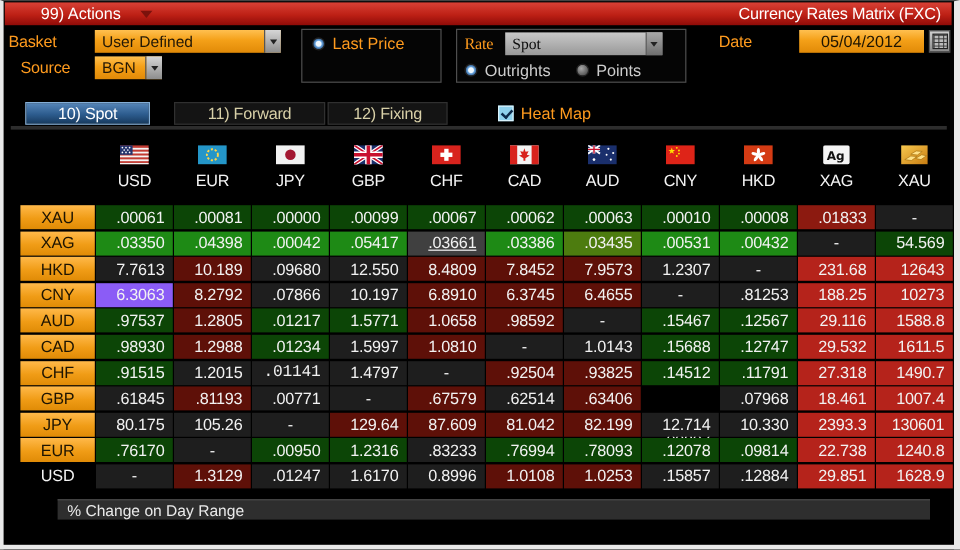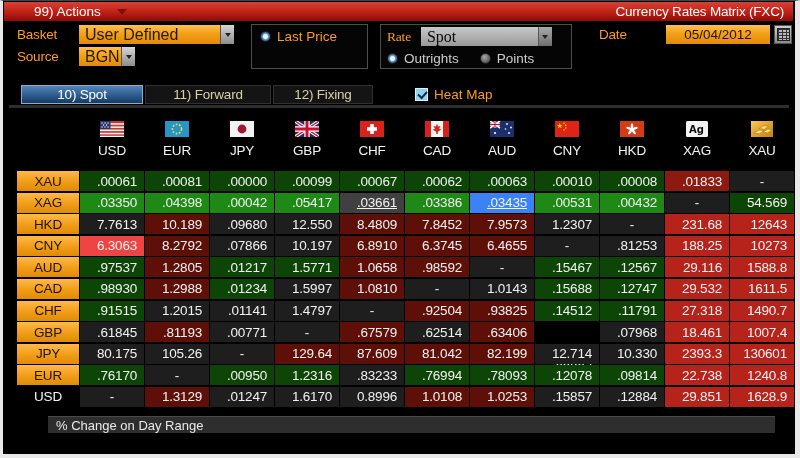--- a/index.html
+++ b/index.html
@@ -11,21 +11,21 @@
   
   .titlebar{position:absolute;top:1px;left:1px;right:2px;height:19px;
     background:linear-gradient(180deg,#d84136 0%,#bd2015 55%,#8f0b08 100%);color:#fff;font-size:13.5px;}
   .actions{position:absolute;left:30px;top:0;height:19px;display:flex;align-items:center;gap:16px;cursor:pointer;}
   .actions .tri{width:0;height:0;border-left:5px solid transparent;border-right:5px solid transparent;border-top:6px solid #7c120c;}
   .tb-title{position:absolute;right:9px;top:0;height:19px;display:flex;align-items:center;letter-spacing:-0.2px;}
 
   
   .olbl{position:absolute;color:#ff9b1e;font-size:13.5px;letter-spacing:-0.2px;}
   .dd{position:absolute;height:19px;box-sizing:border-box;background:linear-gradient(180deg,#ffc050,#f4a018 45%,#e18a07);
-    color:#231806;font-size:16px;display:flex;align-items:center;padding-left:6px;cursor:pointer;}
+    color:#231806;font-size:13px;display:flex;align-items:center;padding-left:6px;cursor:pointer;}
   .dd .ddv{white-space:nowrap;overflow:hidden;}
   .arrow{position:absolute;right:0;top:0;bottom:0;width:13px;background:linear-gradient(180deg,#d6d6d6,#8d8d8d);
     border-left:1px solid #555;display:flex;align-items:center;justify-content:center;}
   .arrow i{width:0;height:0;border-left:3.5px solid transparent;border-right:3.5px solid transparent;border-top:4.5px solid #222;}
   .dd.gray{background:linear-gradient(180deg,#c9c9c9,#989898);color:#0b0b0b;}
   .arrow.gray2{background:linear-gradient(180deg,#a9a9a9,#6f6f6f);}
 
   .group{position:absolute;border:1px solid #4e4e4e;box-sizing:border-box;background:#050505;}
   .opt{display:flex;align-items:center;gap:6px;font-size:13.5px;white-space:nowrap;cursor:pointer;}
   .opt.orange{color:#ff9b1e;}
@@ -42,21 +42,21 @@
   .calbtn{position:absolute;width:18px;height:19px;background:linear-gradient(180deg,#cfcfcf,#8a8a8a);
     border:1px solid #555;box-sizing:border-box;display:flex;align-items:center;justify-content:center;cursor:pointer;}
   .calicon{width:11px;height:11px;background-color:#bbb;border:1px solid #222;
     background-image:linear-gradient(#333 1px,transparent 1px),linear-gradient(90deg,#333 1px,transparent 1px);
     background-size:100% 3px,4px 100%;}
 
   
   .tab{position:absolute;top:84px;height:19px;font-size:13.5px;display:flex;align-items:center;justify-content:center;
     box-sizing:border-box;background:#141414;color:#d8d0a8;border:1px solid #303030;cursor:pointer;letter-spacing:-0.2px;}
   .tab.sel{background:linear-gradient(180deg,#5585b8,#2d5c8e 55%,#173a5e);border:1px solid #84aed6;color:#fff;}
-  .tab0{left:18px;width:122px;}
+  .tab0{left:18px;width:104px;}
   .tab1{left:142px;width:126px;}
   .tab2{left:270px;width:100px;}
   .panel-top{position:absolute;left:6px;right:6px;top:104px;height:3px;background:#2d2d2d;}
 
   .hm{position:absolute;left:412px;top:86px;display:flex;align-items:center;gap:6px;cursor:pointer;}
   .cb{width:13px;height:13px;background:#8fd2ee;border:1px solid #d9f2fc;position:relative;box-sizing:border-box;}
   .cb.sel::after{content:'';position:absolute;left:1.5px;top:2px;width:7px;height:4px;
     border-left:2.5px solid #0c2b4c;border-bottom:2.5px solid #0c2b4c;transform:rotate(-48deg);}
   .hml{color:#ff9b1e;font-size:13.5px;}
 
@@ -89,21 +89,21 @@
   <div class="app">
 
     <div class="titlebar">
       <div class="actions">
         <span>99) Actions</span>
         <span class="tri"></span>
       </div>
       <div class="tb-title">Currency Rates Matrix (FXC)</div>
     </div>
 
-    <span class="olbl" style="left:14px;top:26px">Basket</span>
+    <span class="olbl" style="left:4px;top:26px">Basket</span>
     <div class="dd" style="left:76px;top:24px;width:155px;padding-right:14px">
       <span class="ddv">User Defined</span>
       <span class="arrow">
           <i></i>
         </span>
     </div>
 
     <span class="olbl" style="left:14px;top:48px">Source</span>
     <div class="dd" style="left:76px;top:46px;width:56px;padding-right:14px">
       <span class="ddv">BGN</span>
@@ -331,39 +331,39 @@
         <div class="cell" style="background: rgb(12, 69, 6);">.00008</div>
         <div class="cell" style="background: rgb(140, 26, 16);">.01833</div>
         <div class="cell dash" style="background: rgb(30, 30, 30);">-</div>
         <div class="rowlbl">XAG</div>
         <div class="cell" style="background: rgb(30, 138, 21);">.03350</div>
         <div class="cell" style="background: rgb(30, 138, 21);">.04398</div>
         <div class="cell" style="background: rgb(30, 138, 21);">.00042</div>
         <div class="cell" style="background: rgb(30, 138, 21);">.05417</div>
         <div class="cell" style="background: #404040; text-decoration: underline;">.03661</div>
         <div class="cell" style="background: rgb(30, 138, 21);">.03386</div>
-        <div class="cell" style="background: #3b82f6; text-decoration: underline;">.03435</div>
+        <div class="cell" style="background: #4d7c0f;">.03435</div>
         <div class="cell" style="background: rgb(30, 138, 21);">.00531</div>
         <div class="cell" style="background: rgb(30, 138, 21);">.00432</div>
         <div class="cell dash" style="background: rgb(30, 30, 30);">-</div>
         <div class="cell" style="background: rgb(12, 69, 6);">54.569</div>
         <div class="rowlbl">HKD</div>
         <div class="cell" style="background: rgb(30, 30, 30);">7.7613</div>
         <div class="cell" style="background: rgb(94, 16, 8);">10.189</div>
         <div class="cell" style="background: rgb(30, 30, 30);">.09680</div>
         <div class="cell" style="background: rgb(30, 30, 30);">12.550</div>
         <div class="cell" style="background: rgb(94, 16, 8);">8.4809</div>
         <div class="cell" style="background: rgb(94, 16, 8);">7.8452</div>
         <div class="cell" style="background: rgb(94, 16, 8);">7.9573</div>
         <div class="cell" style="background: rgb(30, 30, 30);">1.2307</div>
         <div class="cell dash" style="background: rgb(30, 30, 30);">-</div>
         <div class="cell" style="background: rgb(181, 35, 27);">231.68</div>
         <div class="cell" style="background: rgb(181, 35, 27);">12643</div>
         <div class="rowlbl">CNY</div>
-        <div class="cell" style="background: #ef4444;">6.3063</div>
+        <div class="cell" style="background: #8b5cf6;">6.3063</div>
         <div class="cell" style="background: rgb(94, 16, 8);">8.2792</div>
         <div class="cell" style="background: rgb(30, 30, 30);">.07866</div>
         <div class="cell" style="background: rgb(30, 30, 30);">10.197</div>
         <div class="cell" style="background: rgb(94, 16, 8);">6.8910</div>
         <div class="cell" style="background: rgb(94, 16, 8);">6.3745</div>
         <div class="cell" style="background: rgb(94, 16, 8);">6.4655</div>
         <div class="cell dash" style="background: rgb(30, 30, 30);">-</div>
         <div class="cell" style="background: rgb(30, 30, 30);">.81253</div>
         <div class="cell" style="background: rgb(181, 35, 27);">188.25</div>
         <div class="cell" style="background: rgb(181, 35, 27);">10273</div>
@@ -387,21 +387,21 @@
         <div class="cell" style="background: rgb(94, 16, 8);">1.0810</div>
         <div class="cell dash" style="background: rgb(30, 30, 30);">-</div>
         <div class="cell" style="background: rgb(30, 30, 30);">1.0143</div>
         <div class="cell" style="background: rgb(12, 69, 6);">.15688</div>
         <div class="cell" style="background: rgb(12, 69, 6);">.12747</div>
         <div class="cell" style="background: rgb(181, 35, 27);">29.532</div>
         <div class="cell" style="background: rgb(181, 35, 27);">1611.5</div>
         <div class="rowlbl">CHF</div>
         <div class="cell" style="background: rgb(12, 69, 6);">.91515</div>
         <div class="cell" style="background: rgb(30, 30, 30);">1.2015</div>
-        <div class="cell" style="background: rgb(30, 30, 30);">.01141</div>
+        <div class="cell" style="background: rgb(30, 30, 30); font-family: Liberation Mono, monospace;">.01141</div>
         <div class="cell" style="background: rgb(30, 30, 30);">1.4797</div>
         <div class="cell dash" style="background: rgb(30, 30, 30);">-</div>
         <div class="cell" style="background: rgb(94, 16, 8);">.92504</div>
         <div class="cell" style="background: rgb(94, 16, 8);">.93825</div>
         <div class="cell" style="background: rgb(12, 69, 6);">.14512</div>
         <div class="cell" style="background: rgb(12, 69, 6);">.11791</div>
         <div class="cell" style="background: rgb(181, 35, 27);">27.318</div>
         <div class="cell" style="background: rgb(181, 35, 27);">1490.7</div>
         <div class="rowlbl">GBP</div>
         <div class="cell" style="background: rgb(30, 30, 30);">.61845</div>

